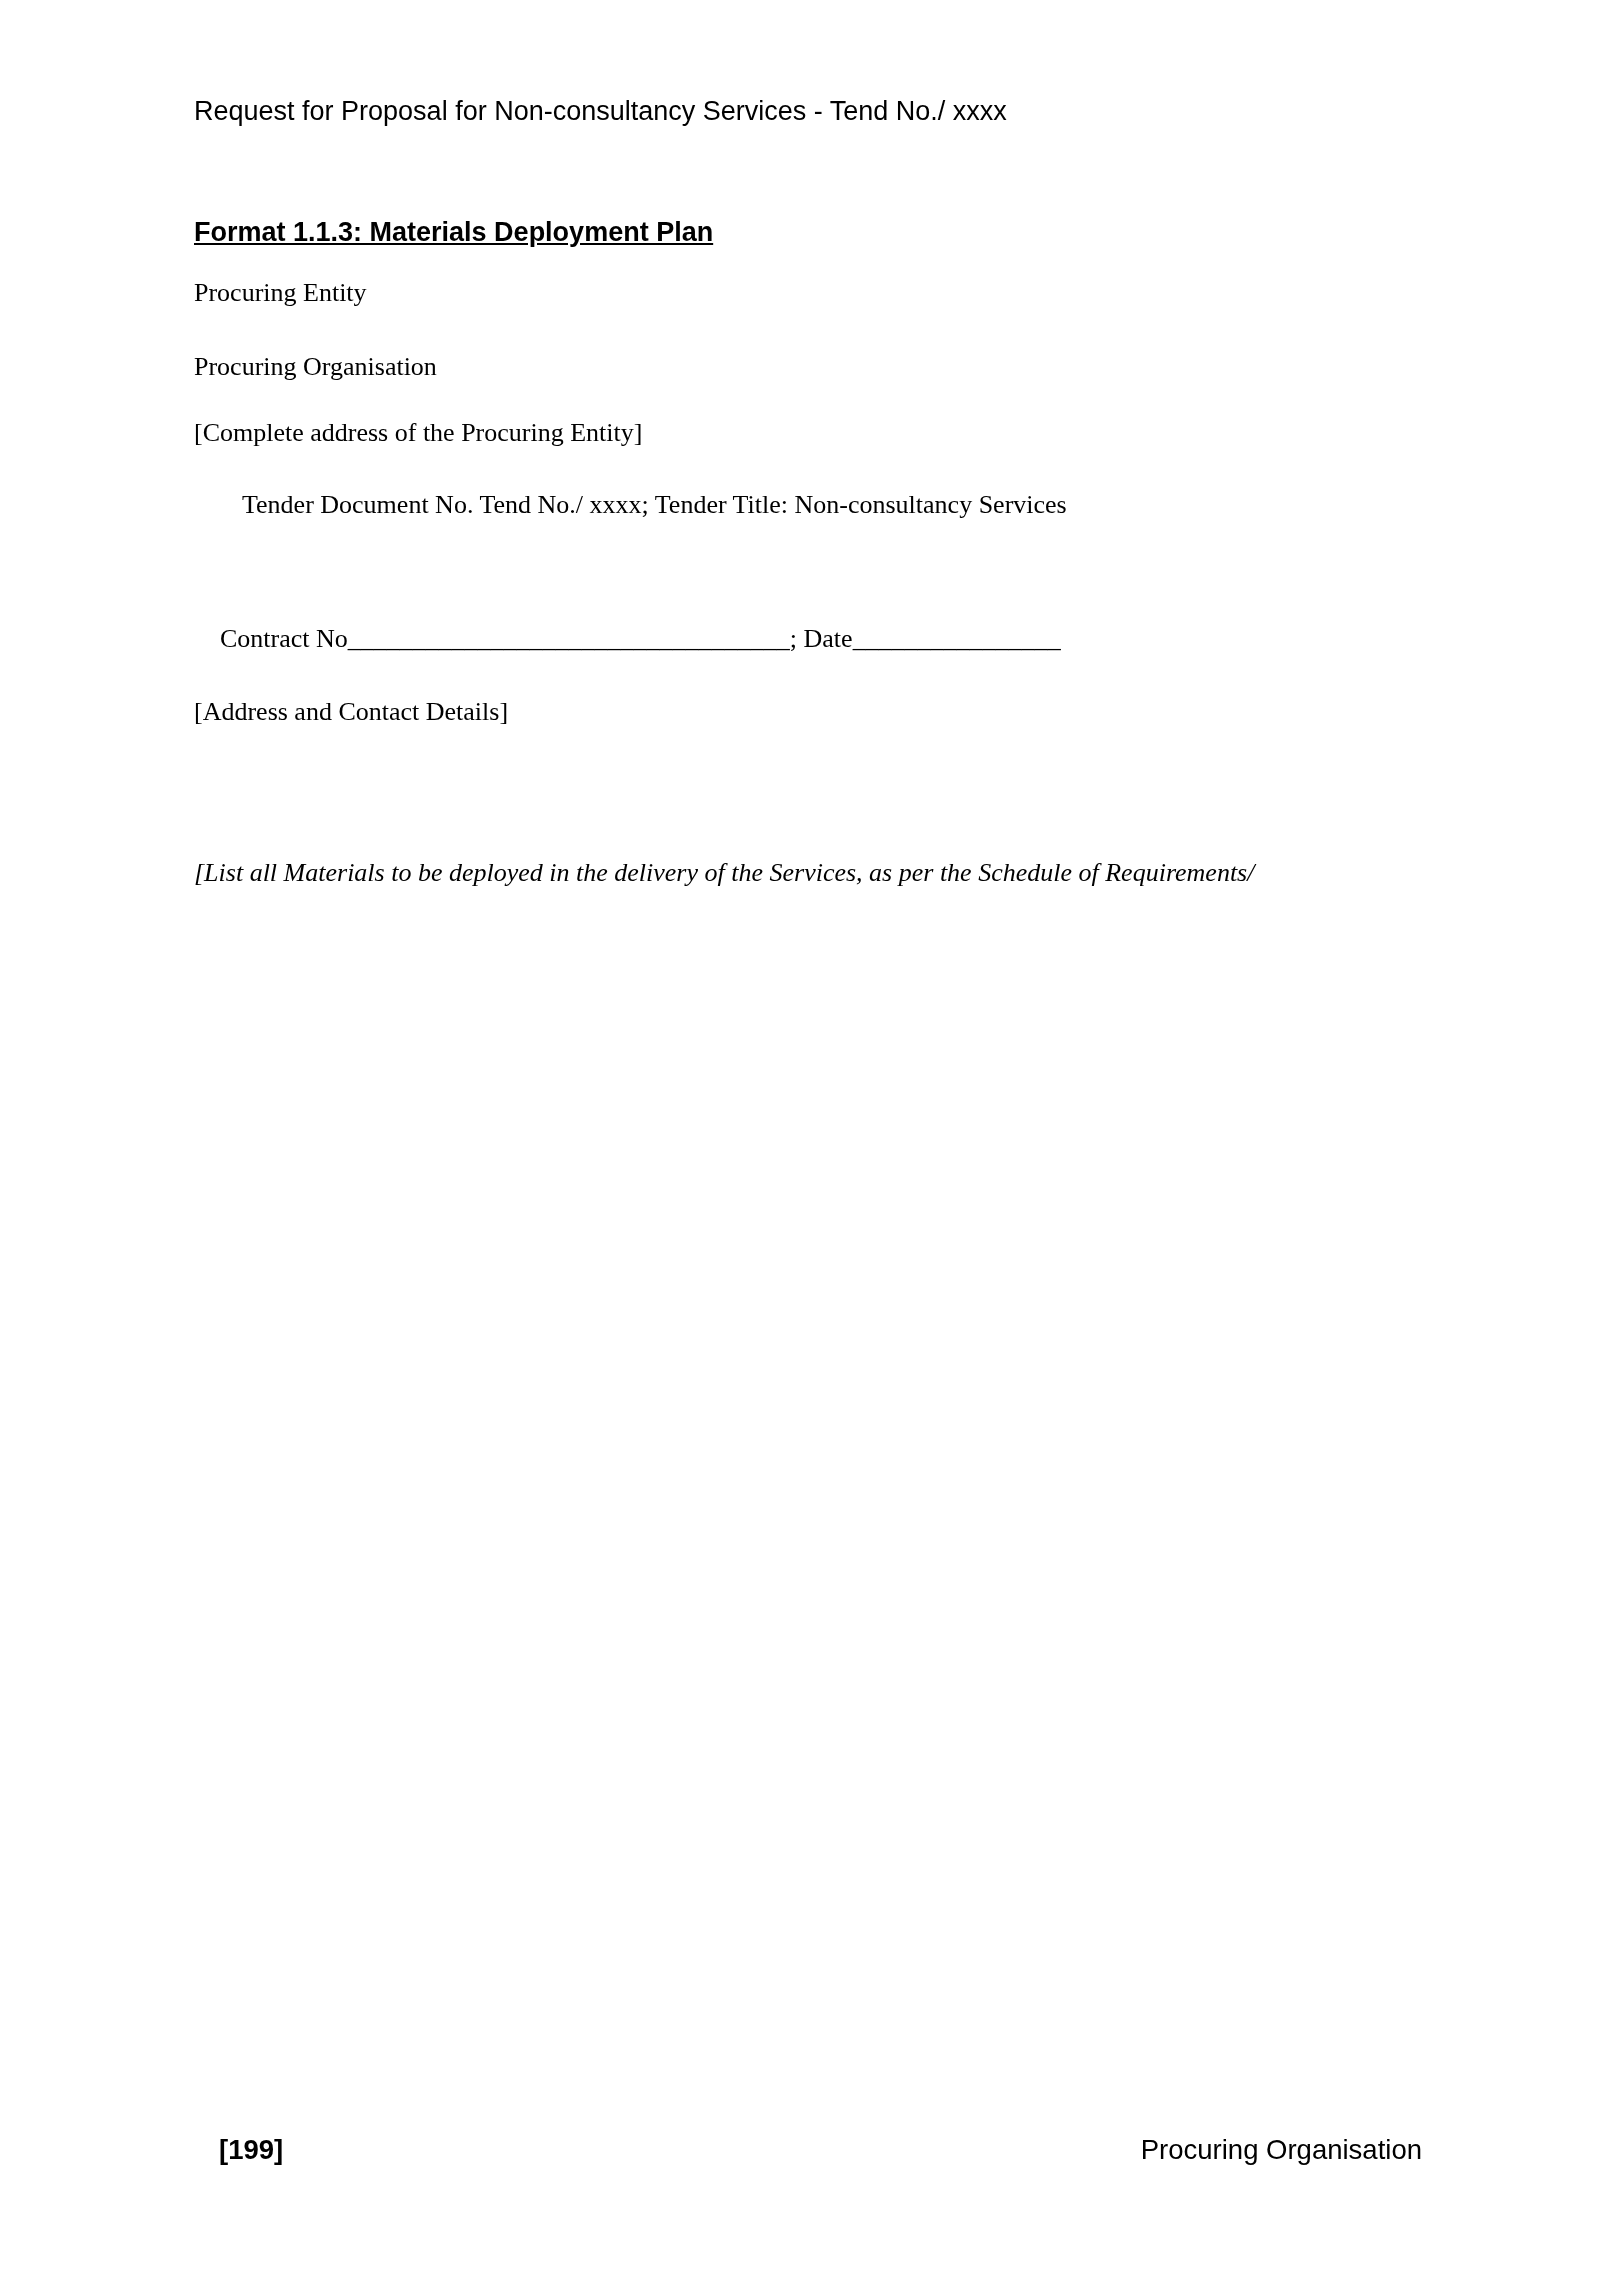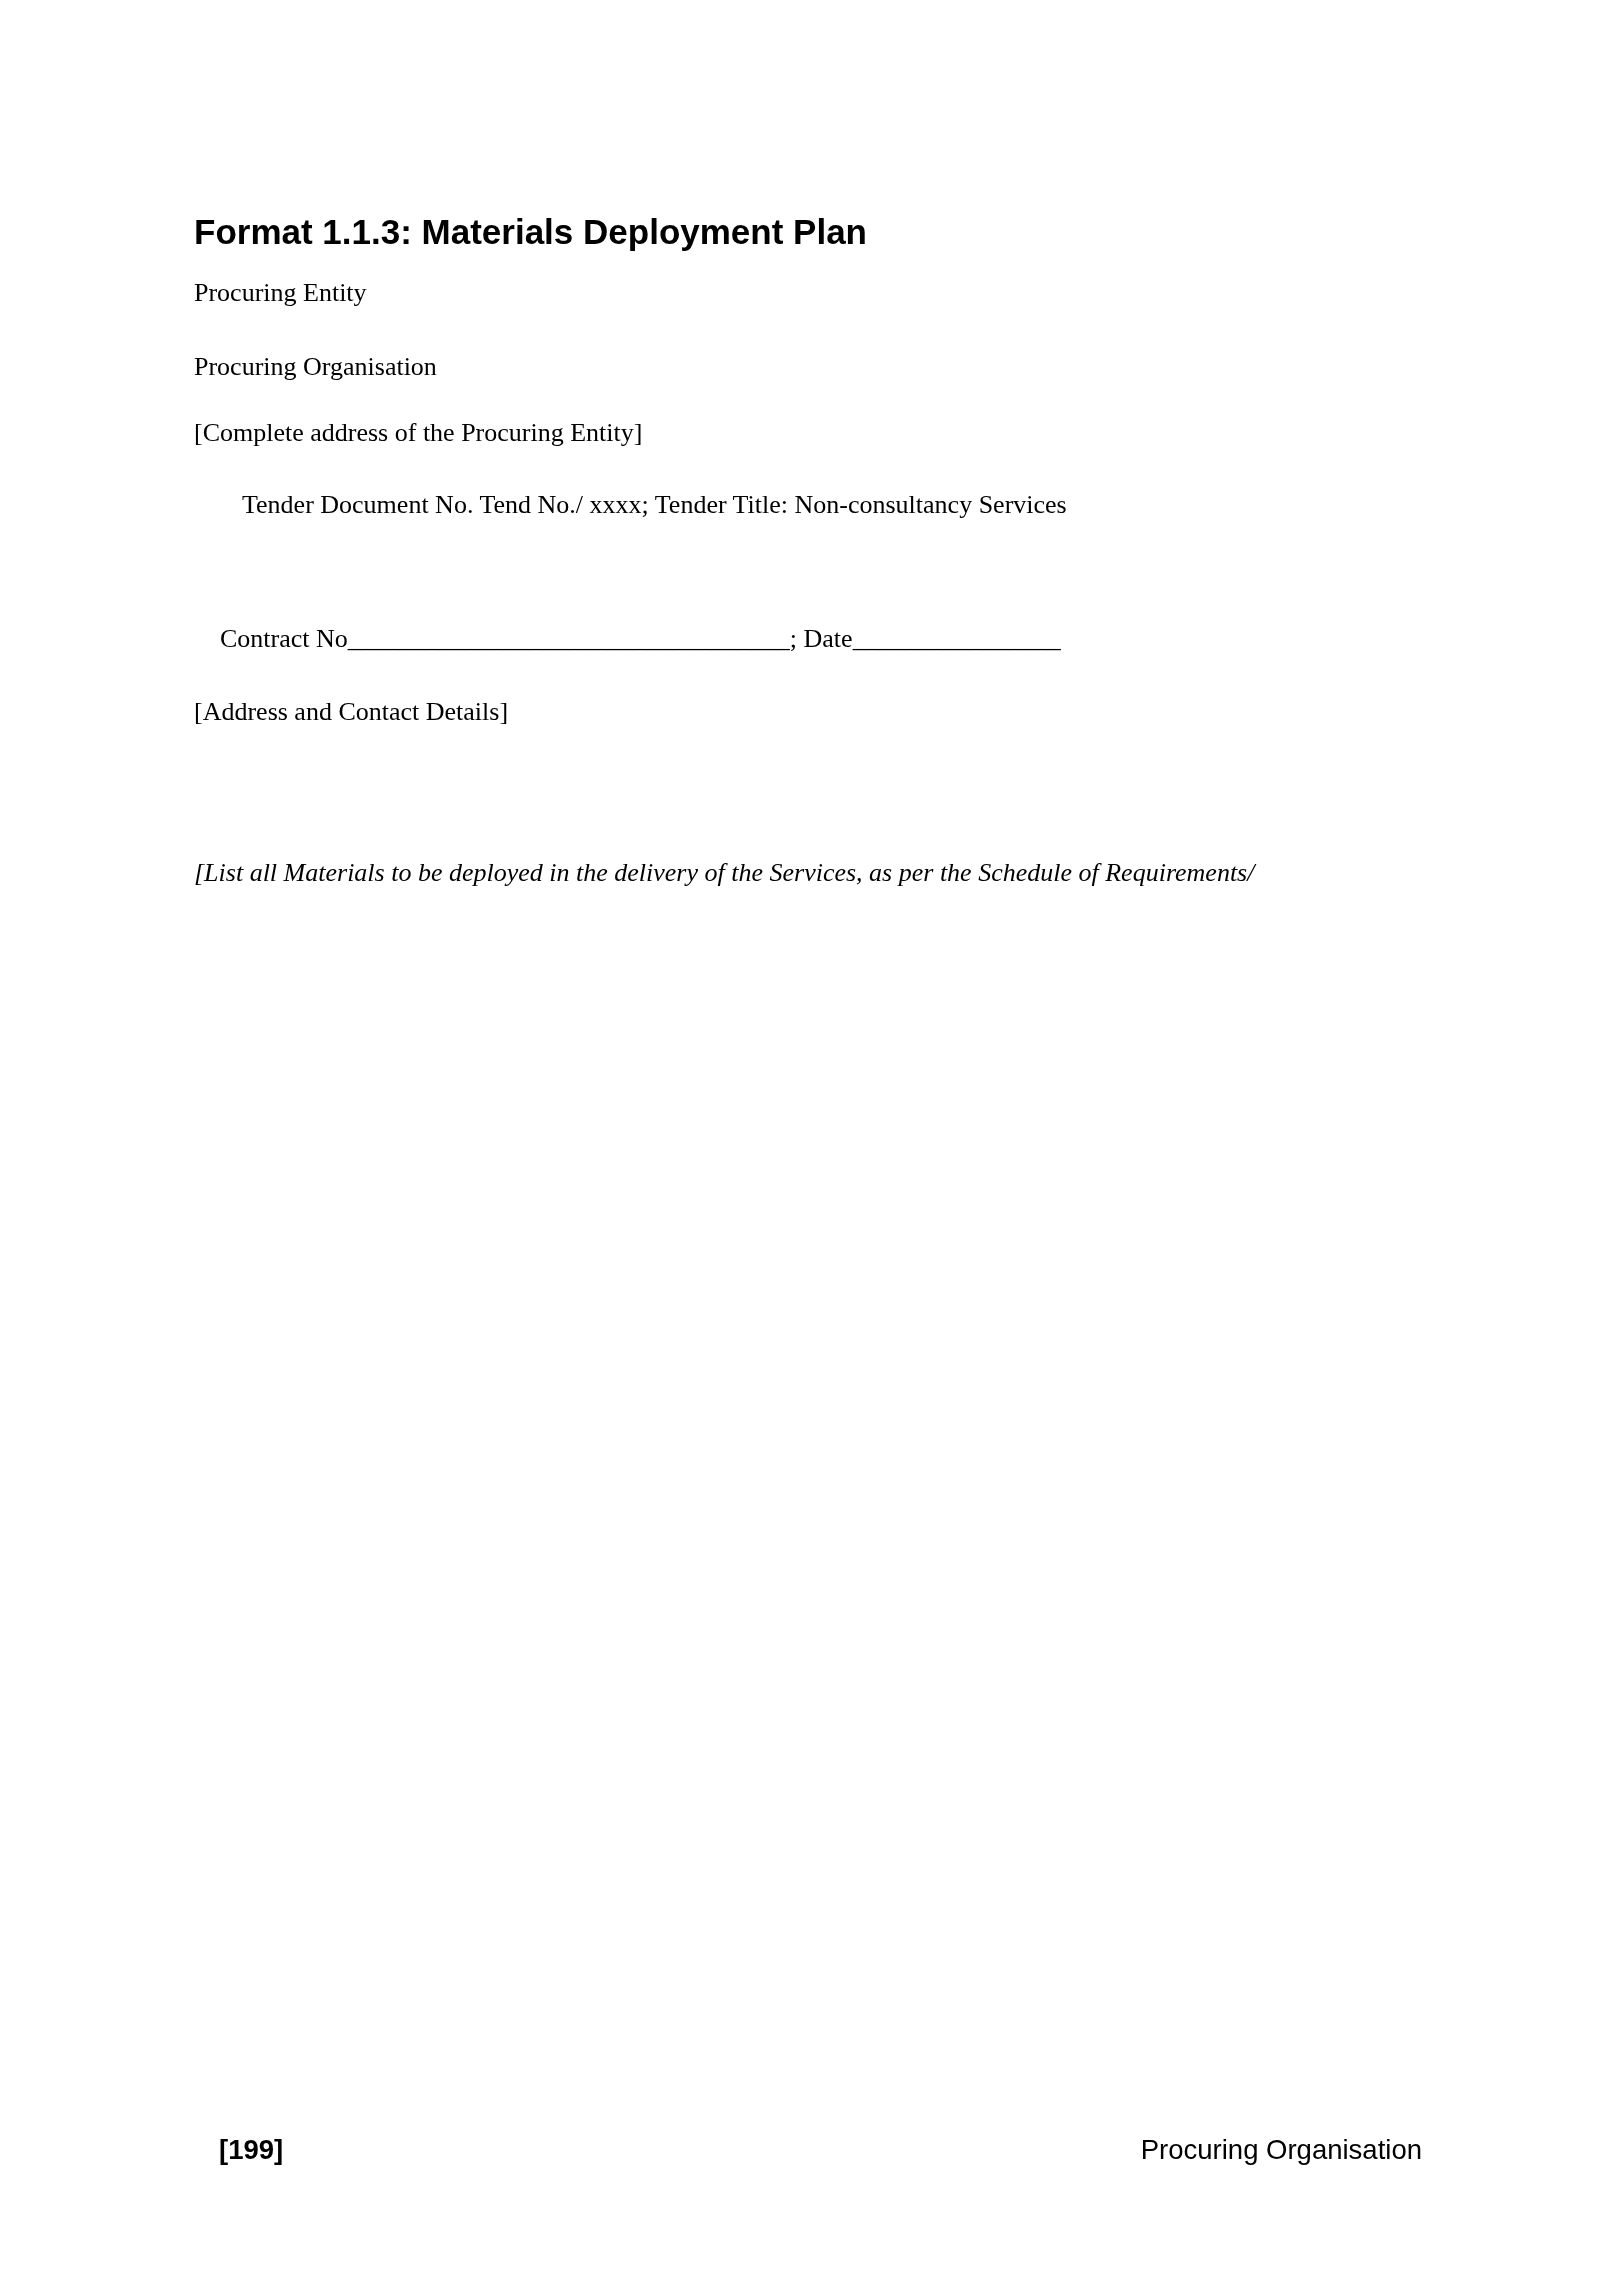--- a/index.html
+++ b/index.html
@@ -20,23 +20,24 @@
 
   .page-header {
     left: 194px;
     top: 95px;
     font-size: 27px;
     line-height: 32px;
   }
   .doc-title {
     left: 194px;
     top: 211px;
-    font-size: 35px;
+    font-size: 27px;
     line-height: 42px;
     font-weight: bold;
+    text-decoration: underline;
   }
   .body-line {
     left: 194px;
     font-size: 26px;
     line-height: 31px;
     font-family: Liberation Serif, serif;
   }
   .l-entity   { top: 277px; }
   .l-org      { top: 351px; }
   .l-address  { top: 417px; }
@@ -62,20 +63,21 @@
     top: 2133px;
     font-size: 27.5px;
     line-height: 33px;
   }
 </style>
 </head>
 <body>
 
 <div class="page">
 
+  <div class="abs page-header">Request for Proposal for Non-consultancy Services - Tend No./ xxxx</div>
 
   <div class="abs doc-title">Format 1.1.3: Materials Deployment Plan</div>
 
   <div class="abs body-line l-entity">Procuring Entity</div>
 
   <div class="abs body-line l-org">Procuring Organisation</div>
 
   <div class="abs body-line l-address">[Complete address of the Procuring Entity]</div>
 
   <div class="abs body-line l-tender">Tender Document No. Tend No./ xxxx; Tender Title: Non-consultancy Services</div>

